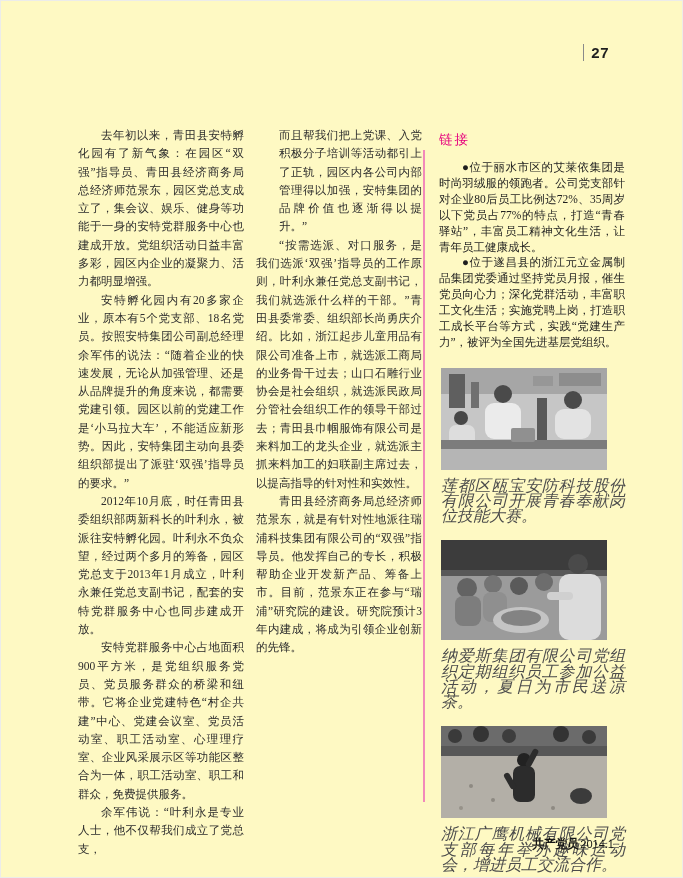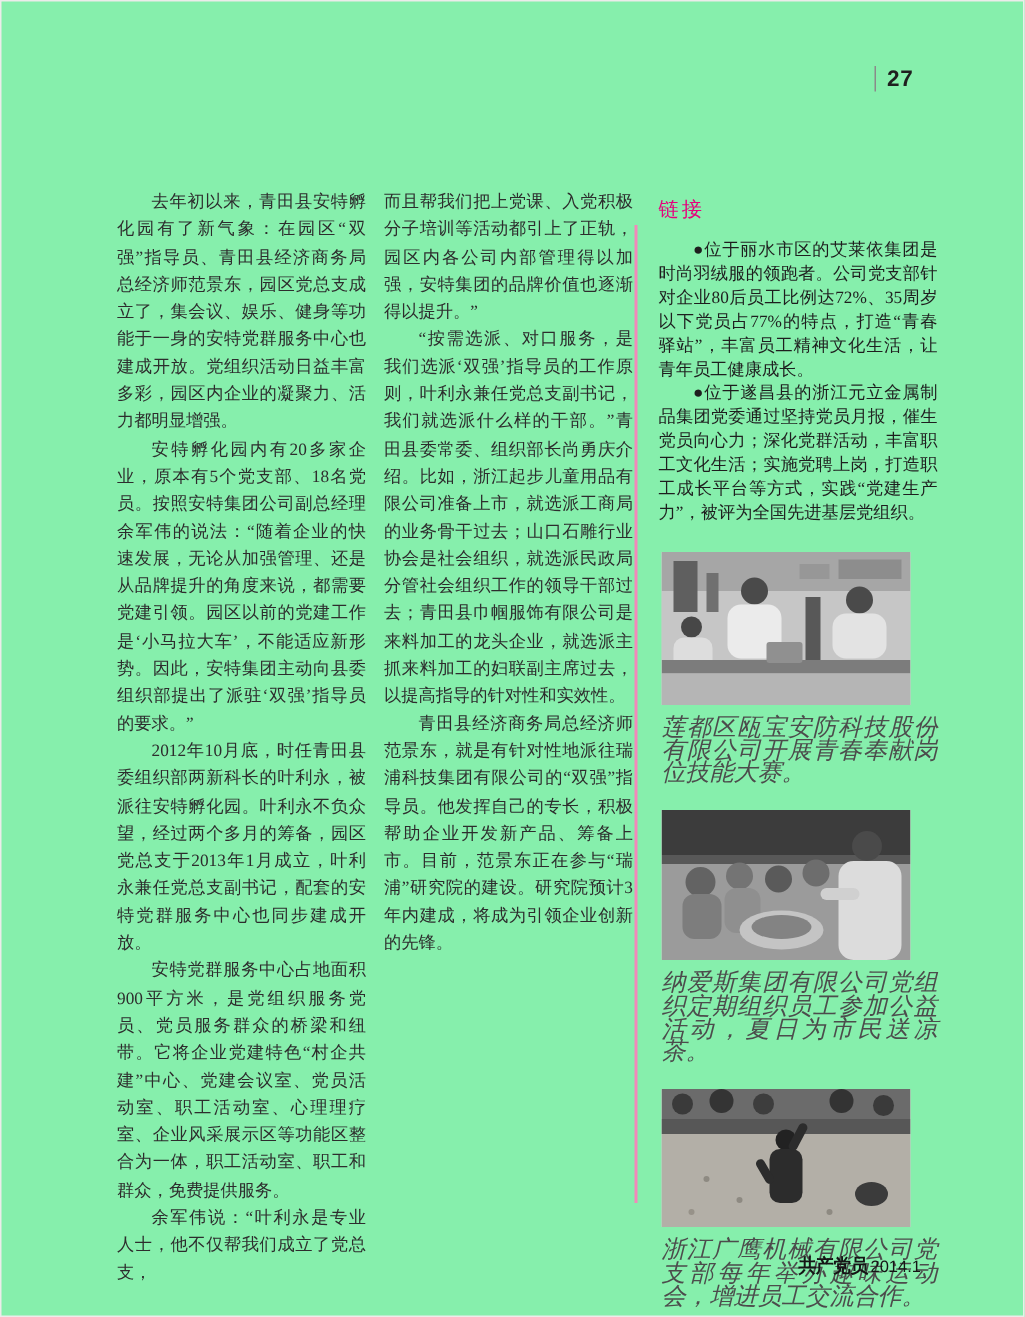--- a/index.html
+++ b/index.html
@@ -4,21 +4,21 @@
 <style>
   * { margin:0; padding:0; box-sizing:border-box; }
   html,body { width:683px; height:878px; }
   body {
     background:#f2f1ef;
     font-family:"Liberation Serif", serif;
   }
   .sheet {
     position:relative;
     width:683px; height:878px;
-    background:#86efac;
+    background:#fef9c3;
     box-shadow:inset 0 0 0 1px #ececea;
     overflow:hidden;
   }
   
   .pagenum-wrap {
     position:absolute; top:44px; right:74px;
     display:flex; align-items:center; gap:7px;
     font-family:"Liberation Sans", sans-serif;
   }
   .pagenum-bar { width:1px; height:17px; background:#8a8a8a; }
@@ -29,21 +29,21 @@
     position:absolute; left:78px; top:126px; width:344px;
     display:flex; gap:12px;
   }
   .col { width:166px; }
   .col p {
     font-size:11.5px; line-height:18.3px;
     color:#2d2d2d;
     text-align:justify; text-justify:inter-character;
     text-indent:2em;
   }
-  .col p.noindent { text-indent:0; }
+  .col p.noindent { text-indent:0;margin-left:23px; }
 
   
   .divider {
     position:absolute; left:423px; top:150px;
     width:2px; height:652px;
     background:#f289ba;
   }
 
   
   .sidebar { position:absolute; left:439px; top:131px; width:186px; }

